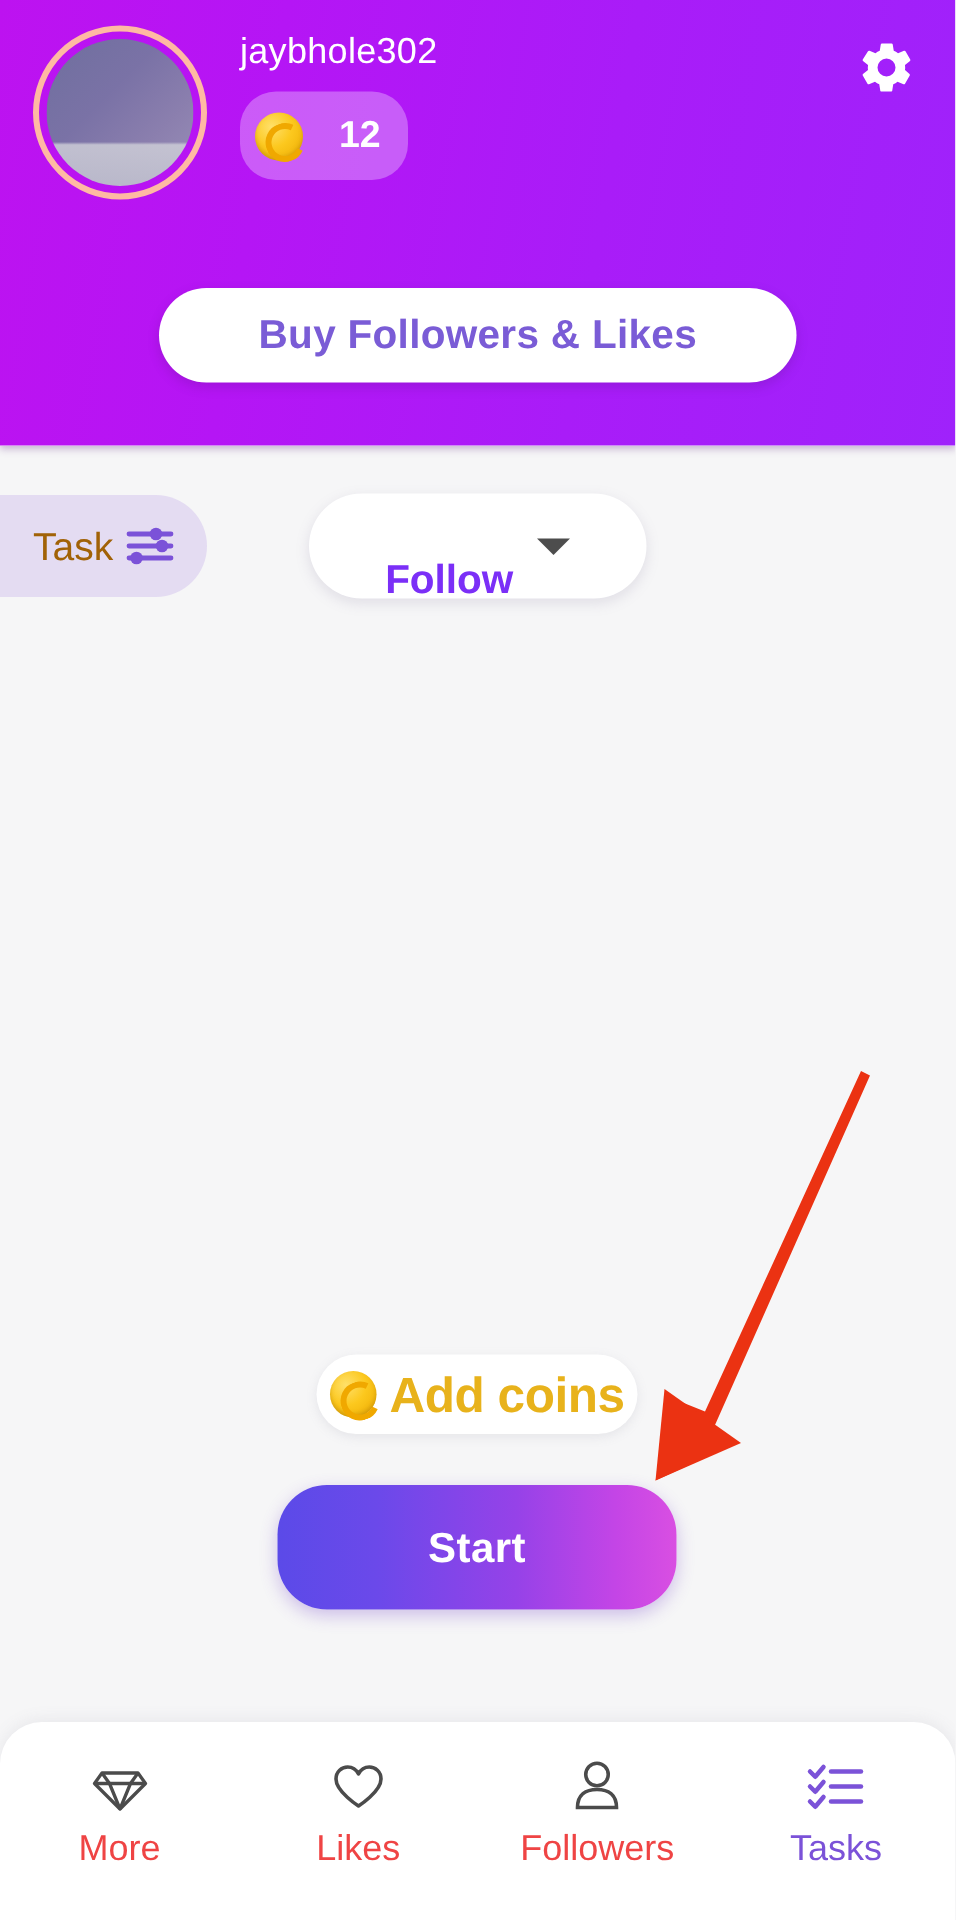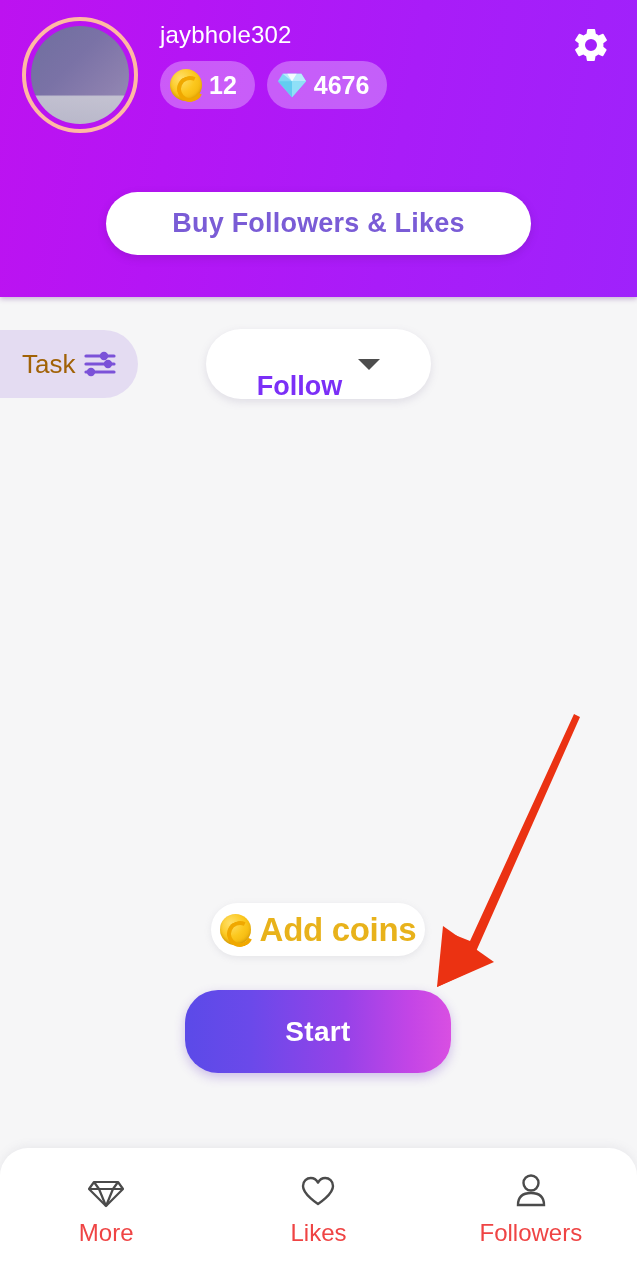--- a/index.html
+++ b/index.html
@@ -48,25 +48,25 @@
   .username {
     color:#ffffff;
     font-size:24px;
     font-weight:400;
     letter-spacing:.2px;
     line-height:1;
     white-space:nowrap;
   }
   .badges { display:flex; gap:12px; margin-top:14px; }
   .badge {
-    display:flex; align-items:center; gap:7px;
+    display:flex; align-items:center; gap:24px;
     background:rgba(255,255,255,.30);
     border-radius:24px;
     padding:7px 18px 7px 10px;
-    height:48px;
+    height:59px;
   }
   .badge-value {
     color:#ffffff; font-size:25px; font-weight:600;
     line-height:1; white-space:nowrap;
   }
   .coin-icon {
     width:32px; height:32px; border-radius:50%;
     background:radial-gradient(circle at 34% 30%, #ffe06a 0%, #fcc81e 45%, #edab00 100%);
     position:relative; flex:0 0 auto;
     box-shadow:inset 0 -2px 3px rgba(150,100,0,.35);
@@ -212,32 +212,20 @@
       <div class="profile-text">
         <div class="username">jaybhole302</div>
 
         <div class="badges">
 
           <div class="badge">
             <span class="coin-icon"></span>
             <span class="badge-value">12</span>
           </div>
 
-          <div class="badge">
-            <span class="gem-icon">
-              <svg viewBox="0 0 32 32" width="30" height="30">
-                <polygon points="6,4 26,4 31,12 16,29 1,12" fill="#7fd8f5"></polygon>
-                <polygon points="6,4 26,4 31,12 16,12" fill="#b9ecfb"></polygon>
-                <polygon points="1,12 16,12 16,29" fill="#62cdf0"></polygon>
-                <polygon points="16,12 31,12 16,29" fill="#8fe0f7"></polygon>
-                <polygon points="11,4 16,12 21,4" fill="#ffffff" opacity=".85"></polygon>
-              </svg>
-            </span>
-            <span class="badge-value">4676</span>
-          </div>
 
         </div>
       </div>
     </div>
 
     <button class="gear-btn">
       <span>
         <svg viewBox="0 0 24 24" width="40" height="40" fill="#ffffff">
           <path d="M19.4 13a7.9 7.9 0 0 0 0-2l2-1.6a.5.5 0 0 0 .1-.6l-1.9-3.3a.5.5 0 0 0-.6-.2l-2.4 1a7.7 7.7 0 0 0-1.7-1l-.4-2.5a.5.5 0 0 0-.5-.4h-3.8a.5.5 0 0 0-.5.4l-.4 2.5c-.6.2-1.2.6-1.7 1l-2.4-1a.5.5 0 0 0-.6.2L2.5 8.8a.5.5 0 0 0 .1.6L4.6 11a7.9 7.9 0 0 0 0 2l-2 1.6a.5.5 0 0 0-.1.6l1.9 3.3c.1.2.4.3.6.2l2.4-1c.5.4 1.1.8 1.7 1l.4 2.5c0 .3.2.4.5.4h3.8c.3 0 .5-.1.5-.4l.4-2.5c.6-.2 1.2-.6 1.7-1l2.4 1c.2.1.5 0 .6-.2l1.9-3.3a.5.5 0 0 0-.1-.6zM12 15.6A3.6 3.6 0 1 1 15.6 12 3.6 3.6 0 0 1 12 15.6z"></path>
         </svg>
@@ -313,16 +301,29 @@
     <button class="nav-item">
       <span class="nav-icon">
         <svg viewBox="0 0 42 42" width="42" height="42" fill="none" stroke="#4b4b4b" stroke-width="2.4" stroke-linecap="round">
           <circle cx="21" cy="13" r="7.5"></circle>
           <path d="M8 35 C8 26.5 13.5 23 21 23 C28.5 23 34 26.5 34 35 Z"></path>
         </svg>
       </span>
       <span class="nav-label">Followers</span>
     </button>
 
+    <button class="nav-item active">
+      <span class="nav-icon">
+        <svg viewBox="0 0 42 42" width="42" height="42" fill="none" stroke="#7b52d8" stroke-width="3" stroke-linecap="round" stroke-linejoin="round">
+          <path d="M4 11 L7.5 14.5 L13 8"></path>
+          <path d="M4 21 L7.5 24.5 L13 18"></path>
+          <path d="M4 31 L7.5 34.5 L13 28"></path>
+          <line x1="18" y1="11" x2="38" y2="11"></line>
+          <line x1="18" y1="21" x2="38" y2="21"></line>
+          <line x1="18" y1="31" x2="38" y2="31"></line>
+        </svg>
+      </span>
+      <span class="nav-label">Tasks</span>
+    </button>
 
   </div>
 
 </div>
 
 </body></html>

